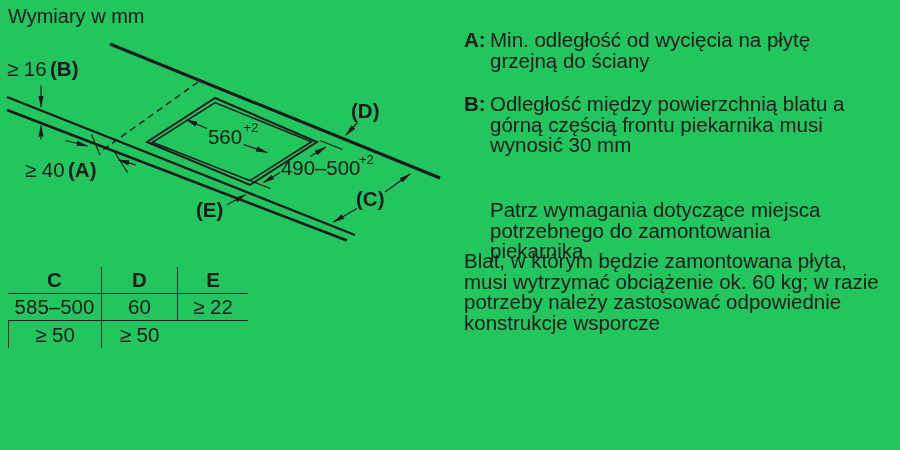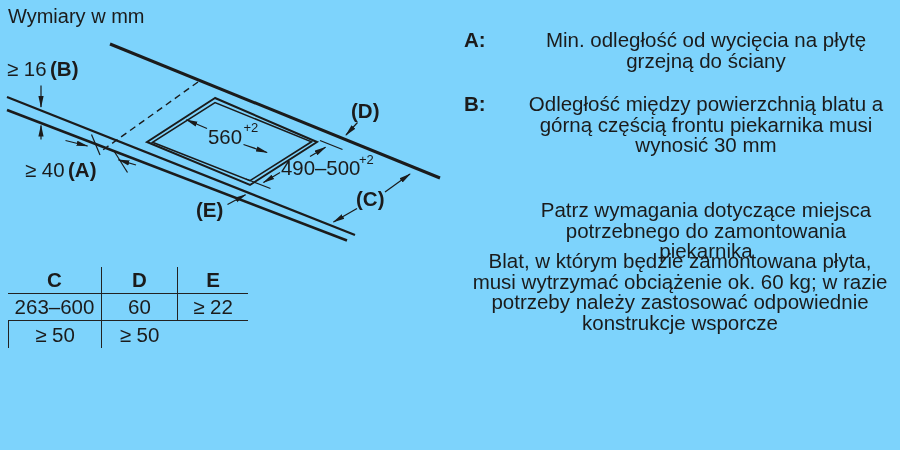--- a/index.html
+++ b/index.html
@@ -1,18 +1,18 @@
 <!DOCTYPE html>
 <html><head>
 <meta charset="utf-8">
 <style>
   html,body{margin:0;padding:0;background:#ffffff;}
   .canvas{
-    position:relative;width:900px;height:450px;background:#7dd3fc;overflow:hidden;
-    font-family:"Liberation Sans",sans-serif;color:#1b1b1b;text-align:center;
+    position:relative;width:900px;height:450px;background:#22c55e;overflow:hidden;
+    font-family:"Liberation Sans",sans-serif;color:#1b1b1b;
   }
   .title{position:absolute;left:8px;top:5px;font-size:20px;line-height:22px;}
   .diagram{position:absolute;left:0;top:0;}
   .diagram text{fill:#1b1b1b;font-family:"Liberation Sans",sans-serif;font-size:20.4px;}
   .diagram text.sup{font-size:13px;}
   .diagram text.blabel{font-weight:bold;font-size:20.5px;}
   .stroke{stroke:#1b1b1b;fill:none;}
   .thin{stroke-width:1.2px;}
   
   .dim-table{position:absolute;left:8px;top:267px;display:grid;
@@ -81,21 +81,21 @@
 
     <text class="blabel" x="196" y="216.5">(E)</text>
     <line class="stroke thin" x1="227.5" y1="204.5" x2="245.5" y2="194.8" marker-end="url(#ah)"></line>
   </svg>
 
   <div class="dim-table">
     <div class="cell hd bb">C</div>
     <div class="cell hd bb bl">D</div>
     <div class="cell hd bb bl">E</div>
 
-    <div class="cell bb">263–600</div>
+    <div class="cell bb">585–500</div>
     <div class="cell bb bl">60</div>
     <div class="cell bb bl">≥ 22</div>
 
     <div class="cell bl">≥ 50</div>
     <div class="cell bl">≥ 50</div>
   </div>
 
   <div class="note indent" style="top:30px;">
     <span class="nlabel">A:</span>
     <div class="lines">Min. odległość od wycięcia na płytę

